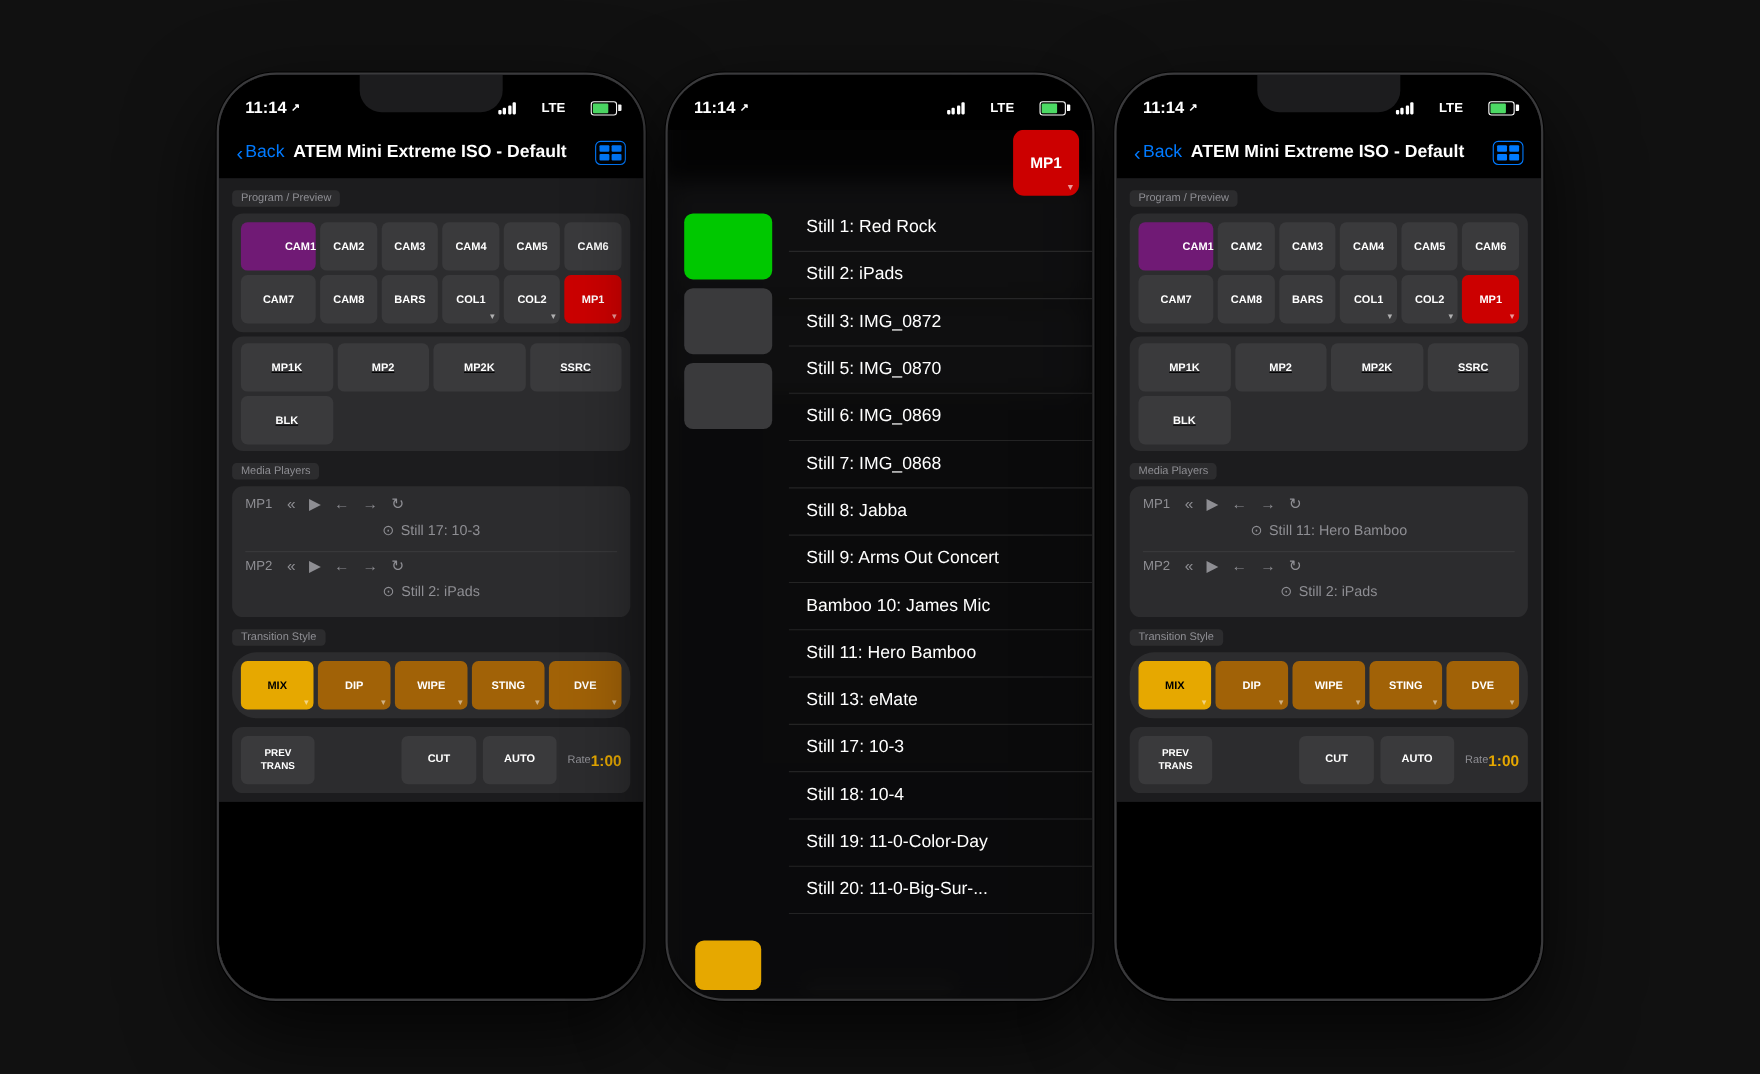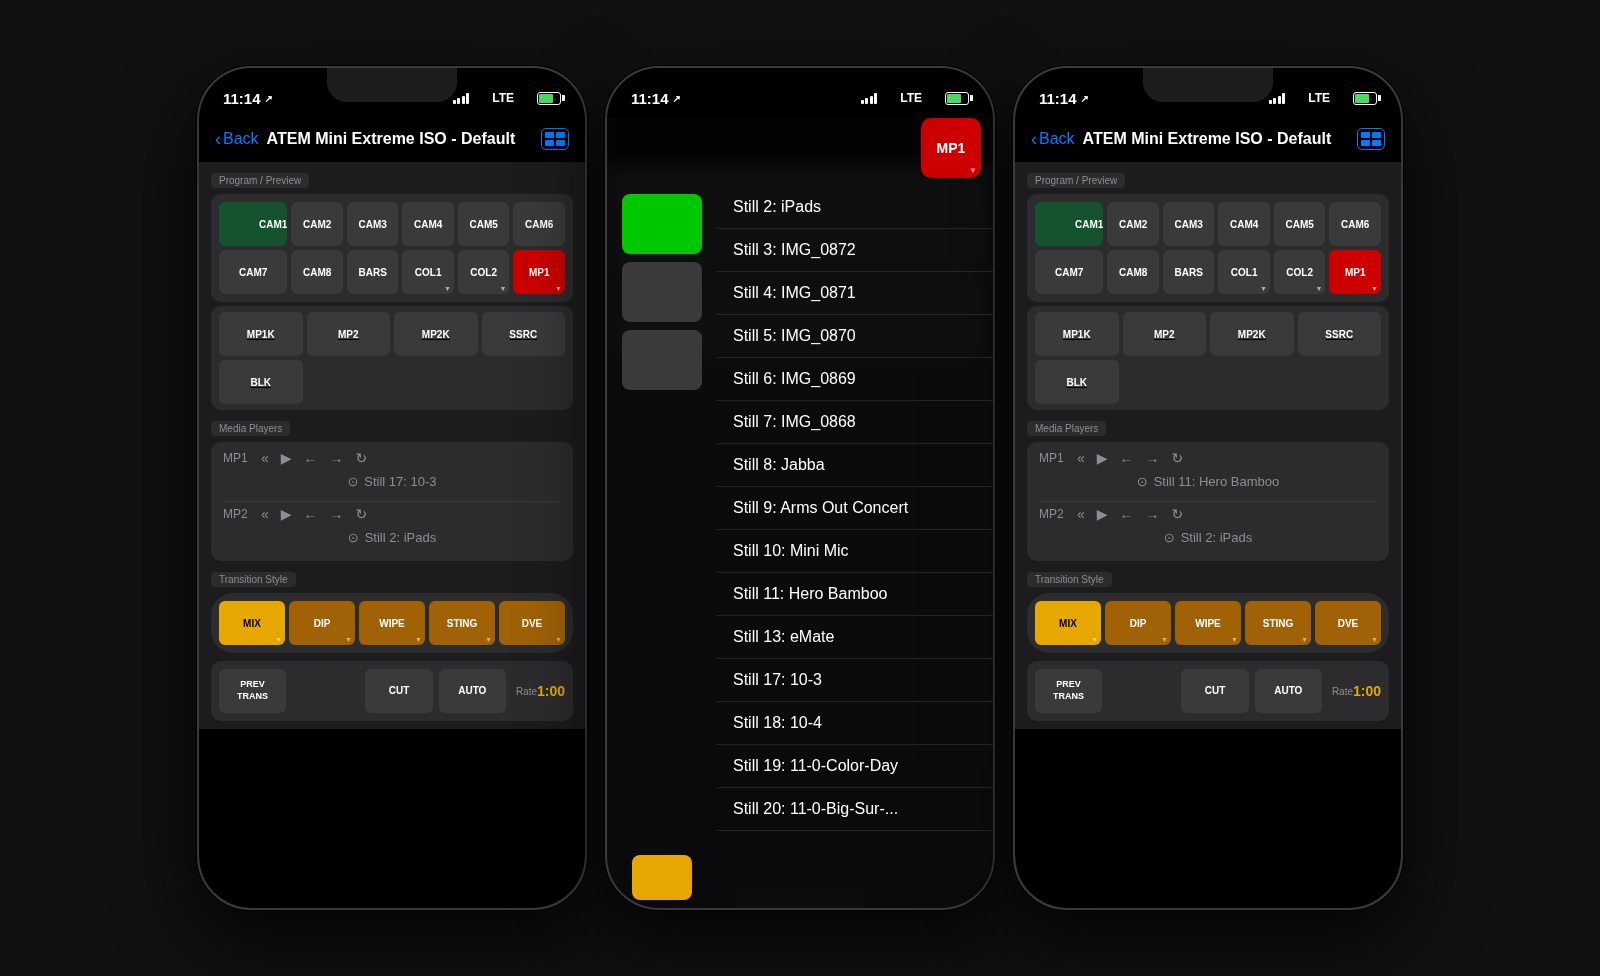--- a/index.html
+++ b/index.html
@@ -196,21 +196,21 @@
       height: 44px;
       display: flex;
       align-items: center;
       justify-content: center;
       font-size: 10px;
       font-weight: 600;
       color: #fff;
       position: relative;
       cursor: pointer;
     }
-    .cam-btn.green { background: #14532d; padding-left: 40px; }
+    .cam-btn.green { background: #701a75; padding-left: 40px; }
     .cam-btn.red { background: #cc0000; color: #fff; }
     .cam-btn .corner-arrow {
       position: absolute;
       bottom: 2px;
       right: 3px;
       font-size: 7px;
       color: rgba(255,255,255,0.6);
     }
     .cam-grid-row3 {
       background: #2c2c2e;
@@ -694,29 +694,29 @@
           <div style="width:110px;padding:8px;display:flex;flex-direction:column;gap:8px;align-items:center;">
             <div class="green-block"></div>
             <div class="gray-block"></div>
             <div class="gray-block"></div>
             <div style="margin-top:auto;">
               <div class="yellow-block"></div>
             </div>
           </div>
 
           <div class="dropdown-list">
+            <div class="dropdown-item">Still 1: Red Rock</div>
             <div class="dropdown-item">Still 2: iPads</div>
             <div class="dropdown-item">Still 3: IMG_0872</div>
-            <div class="dropdown-item">Still 4: IMG_0871</div>
             <div class="dropdown-item">Still 5: IMG_0870</div>
             <div class="dropdown-item">Still 6: IMG_0869</div>
             <div class="dropdown-item">Still 7: IMG_0868</div>
             <div class="dropdown-item">Still 8: Jabba</div>
             <div class="dropdown-item">Still 9: Arms Out Concert</div>
-            <div class="dropdown-item">Still 10: Mini Mic</div>
+            <div class="dropdown-item">Bamboo 10: James Mic</div>
             <div class="dropdown-item">Still 11: Hero Bamboo</div>
             <div class="dropdown-item">Still 13: eMate</div>
             <div class="dropdown-item">Still 17: 10-3</div>
             <div class="dropdown-item">Still 18: 10-4</div>
             <div class="dropdown-item">Still 19: 11-0-Color-Day</div>
             <div class="dropdown-item">Still 20: 11-0-Big-Sur-...</div>
           </div>
         </div>
       </div>
       <div class="home-indicator"></div>

